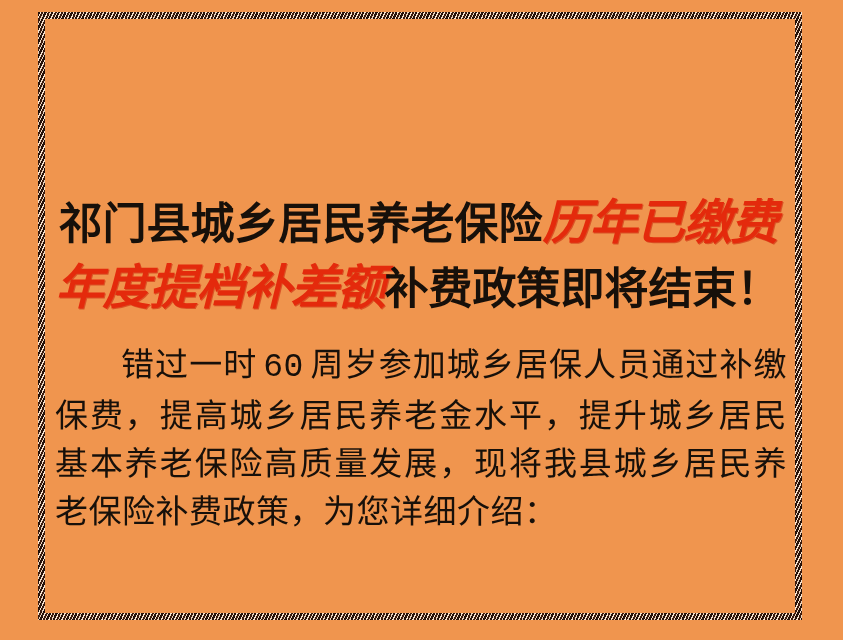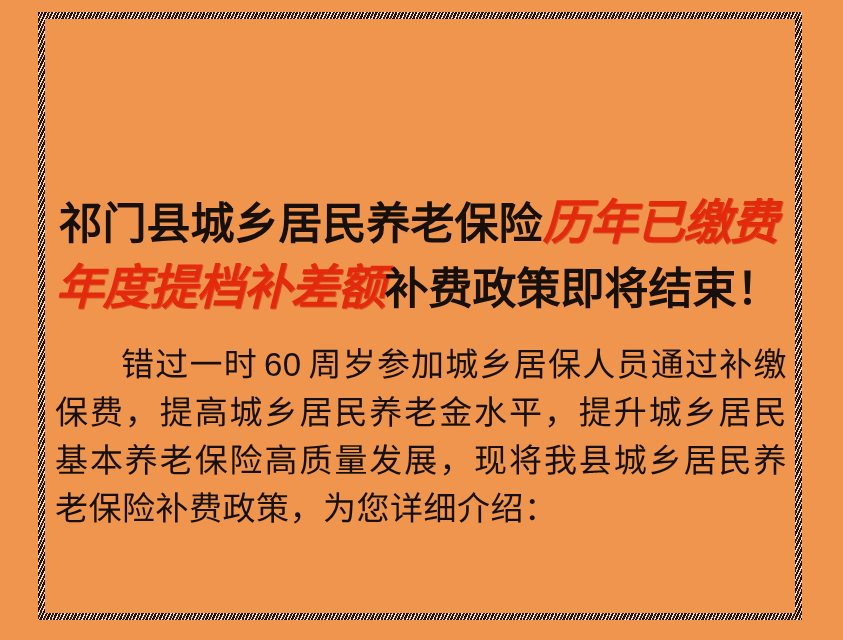--- a/index.html
+++ b/index.html
@@ -120,21 +120,21 @@
     width: 732px;
     color: #17100a;
     font-family: "Liberation Serif", "DejaVu Serif", serif;
     font-size: 33px;
     line-height: 48px;
     text-align: justify;
     text-indent: 66px;
     letter-spacing: 0.5px;
   }
   .body-copy .num {
-    font-family: Liberation Sans, sans-serif;
+    font-family: Liberation Mono, monospace;
     padding: 0 6px;
   }
 </style>
 </head>
 <body>
 
 <div id="poster">
 
   <div id="frame"></div>
   <div id="frame-inner"></div>

